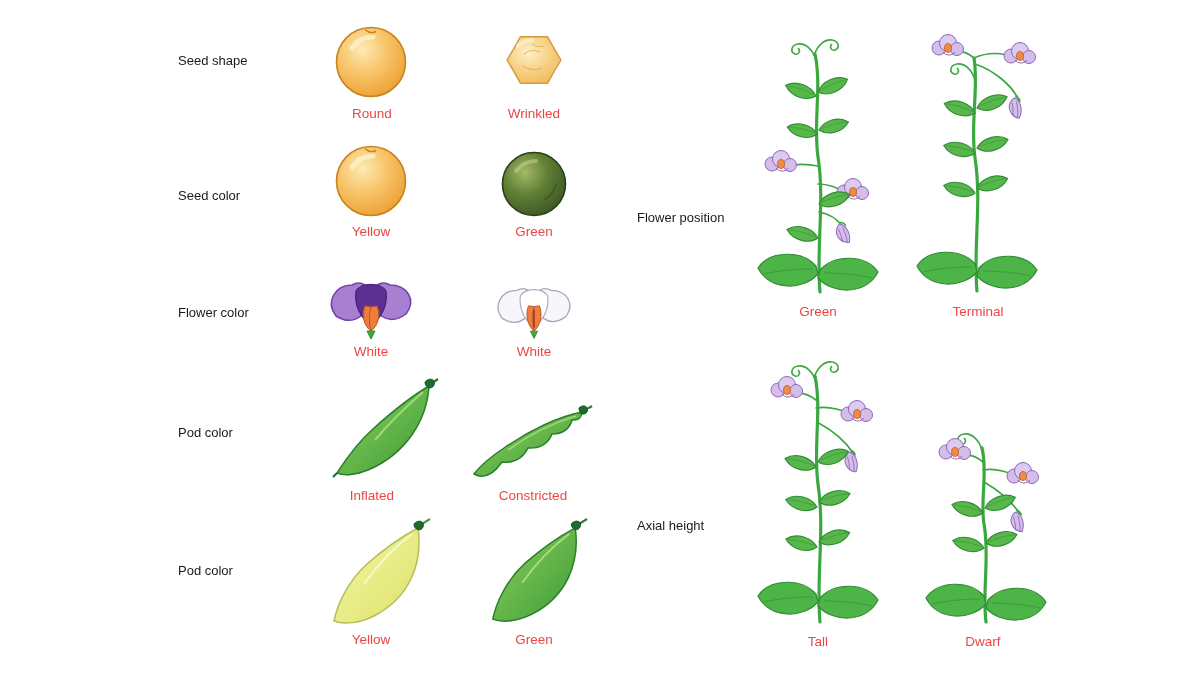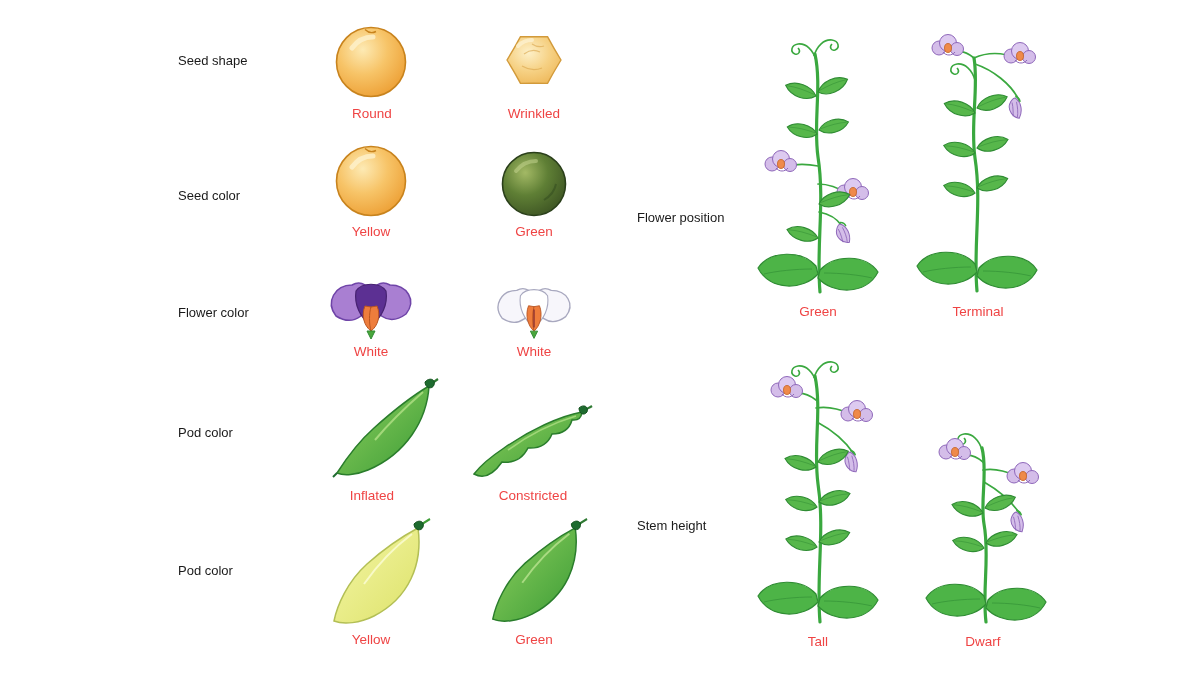--- a/index.html
+++ b/index.html
@@ -166,21 +166,21 @@
       <path d="M96,10 C101,46 87,80 52,98 C38,105 22,107 12,103 C15,88 25,64 45,46 C63,30 81,18 96,10 Z" fill="url(#gPod)" stroke="#2a7d2c" stroke-width="1.5"></path>
       <path d="M90,16 C74,28 56,46 42,66" stroke="#b5e18c" stroke-width="2" fill="none" opacity="0.85"></path>
       <path d="M96,10 C100,6 104,3 108,1" stroke="#2f7a33" stroke-width="2.2" fill="none"></path>
       <path d="M92,6 c4,-5 11,-3 9,3 c-2,5 -9,3 -9,-3 z" fill="#1e6b2f" stroke="#14521f" stroke-width="1"></path>
     </svg>
   </div>
   <div class="abs variant-label" style="left:311px;top:632px">Yellow</div>
   <div class="abs variant-label" style="left:474px;top:632px">Green</div>
 
   <div class="abs trait-label" style="left:637px;top:210px">Flower position</div>
-  <div class="abs trait-label" style="left:637px;top:518px">Stem height</div>
+  <div class="abs trait-label" style="left:637px;top:518px">Axial height</div>
 
   <div class="abs" style="left:750px;top:42px;width:135px;height:252px">
     <svg viewBox="0 0 135 252" width="135" height="252">
       <path class="stem" d="M70,250 C66,205 75,160 68,115 C63,80 72,45 65,12"></path>
       <use href="#tendril" transform="translate(64,14)"></use>
       <use href="#tendril" transform="translate(66,18) scale(-1,1)"></use>
       <use href="#leaf" transform="translate(68,50) rotate(-18)"></use>
       <use href="#leaf" transform="translate(66,54) scale(-1,1) rotate(-14)"></use>
       <use href="#leaf" transform="translate(69,88) rotate(-10) scale(0.95)"></use>
       <use href="#leaf" transform="translate(67,92) scale(-1,1) rotate(-8) scale(0.95)"></use>

